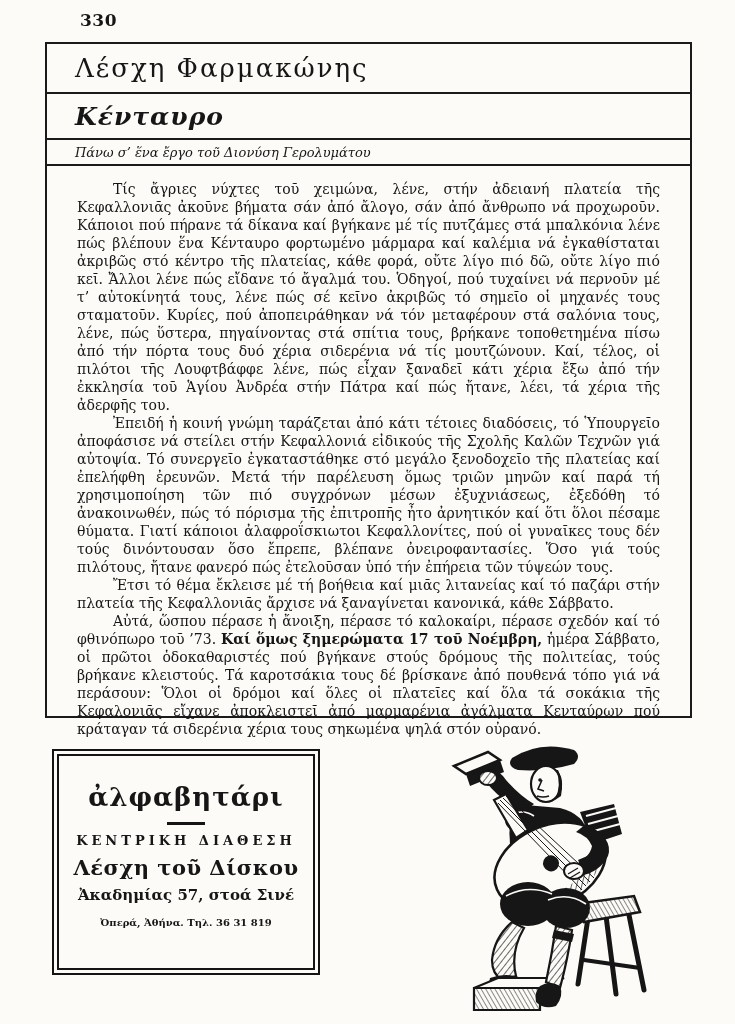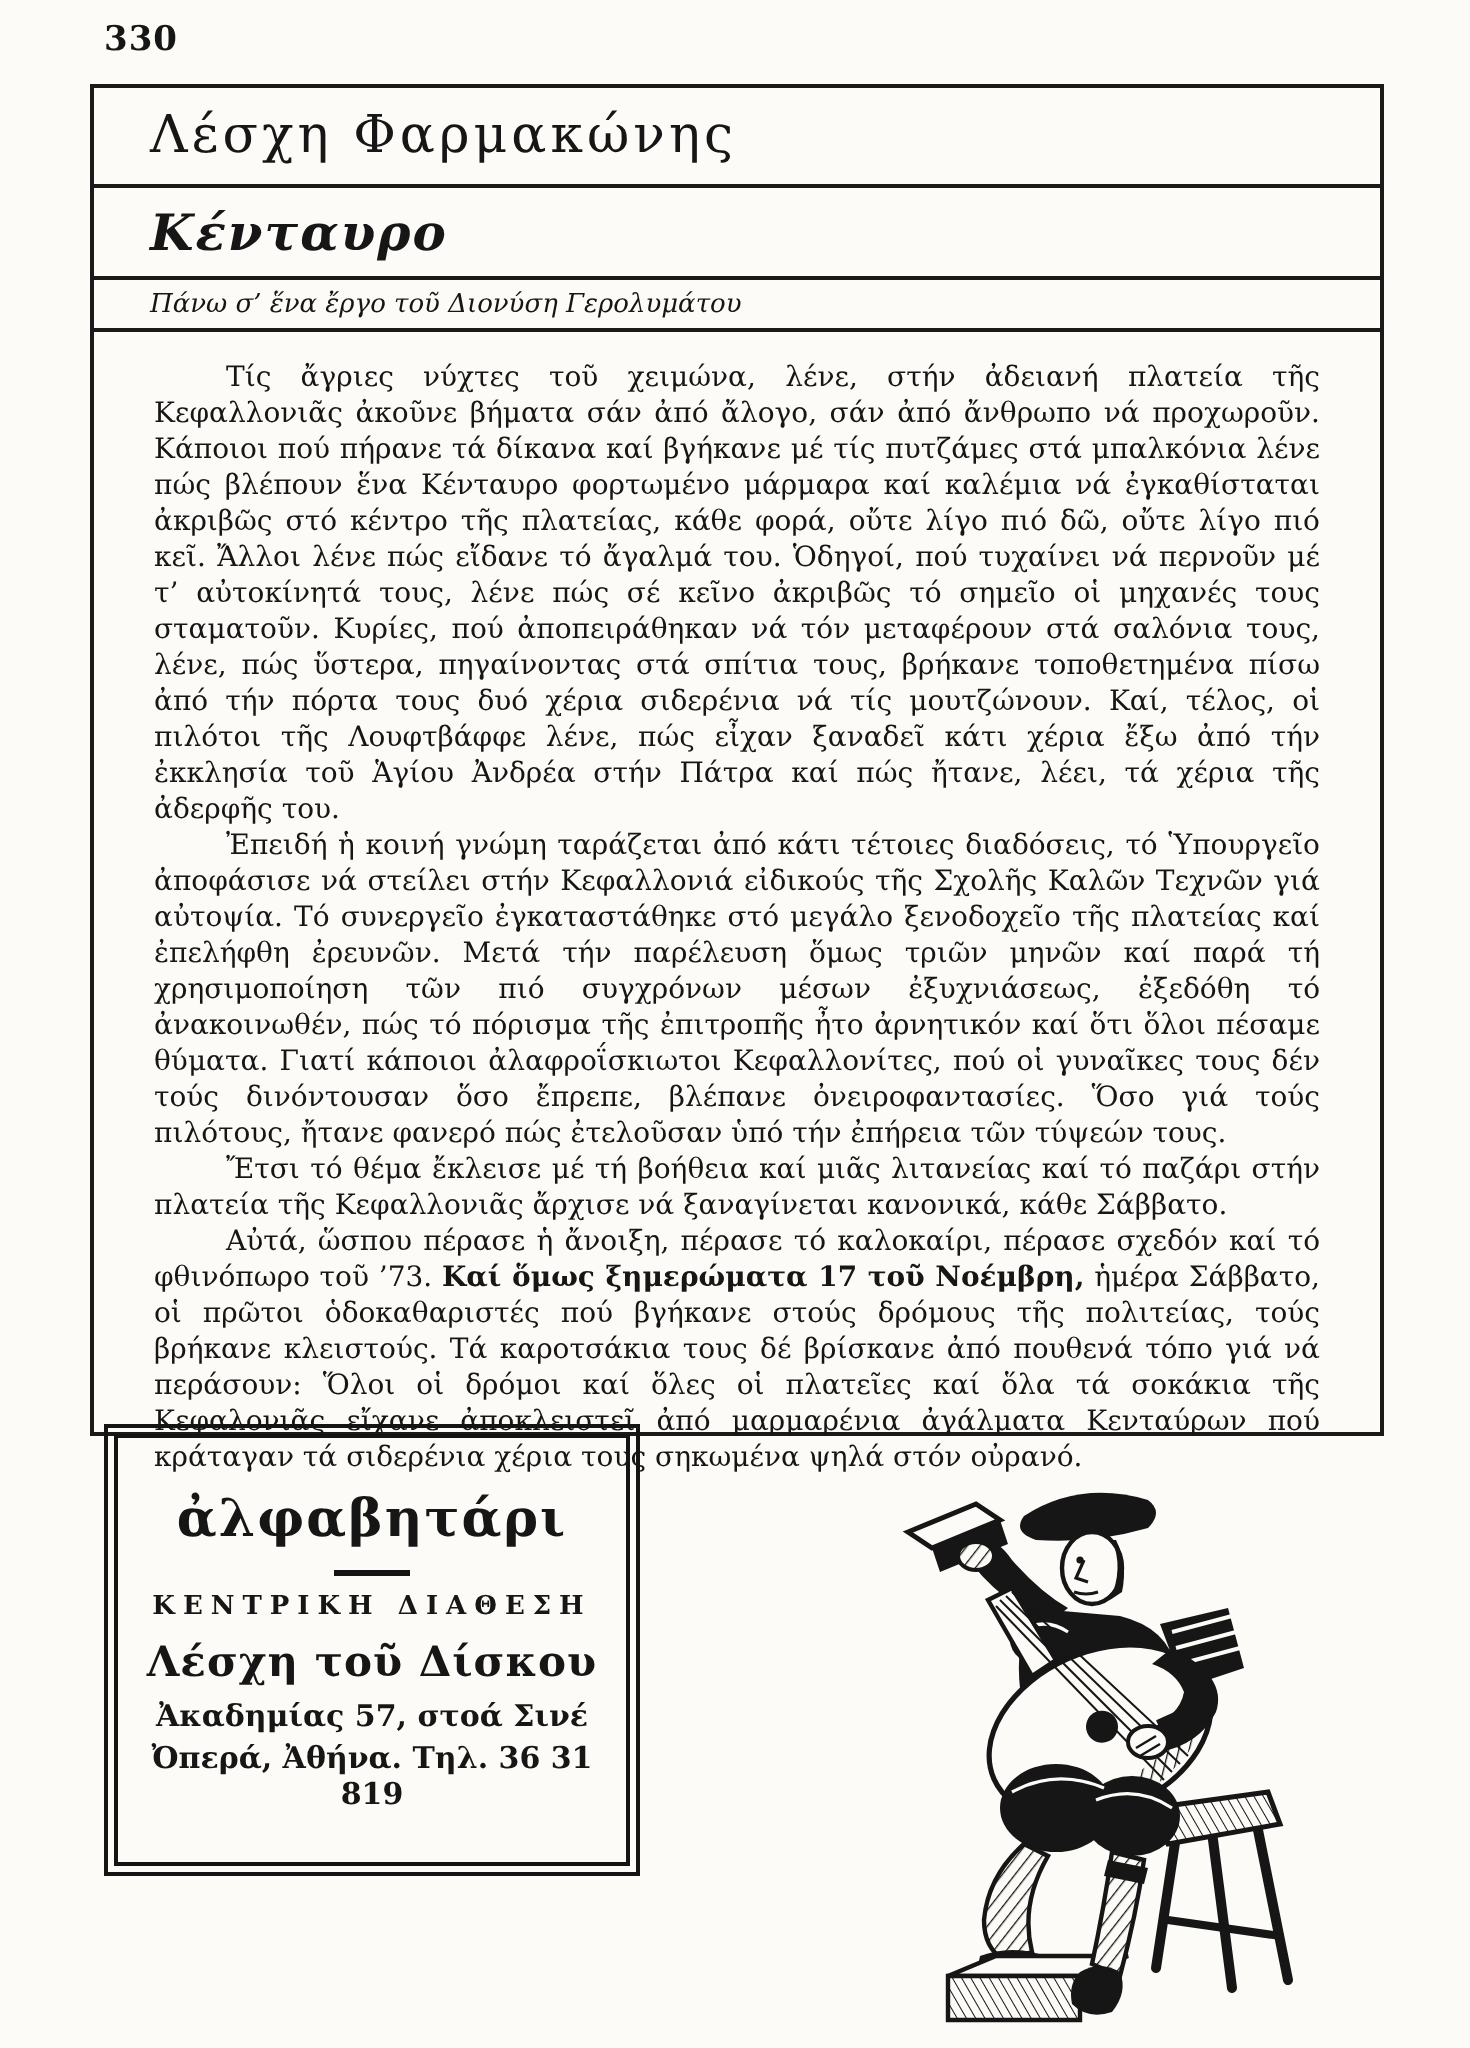--- a/index.html
+++ b/index.html
@@ -3,21 +3,21 @@
 <meta charset="utf-8">
 <style>
   html,body{margin:0;padding:0;}
   body{
     width:735px;height:1024px;position:relative;
     background:#fcfbf7;color:#161616;
     font-family:"DejaVu Serif","Liberation Serif",serif;
     overflow:hidden;
   }
   .page-number{
-    position:absolute;left:52px;top:10px;
+    position:absolute;left:80px;top:10px;
     font-size:17px;font-weight:bold;letter-spacing:.5px;
   }
   
   .article-box{
     position:absolute;left:45px;top:42px;width:647px;height:676px;
     border:2px solid #1a1a1a;box-sizing:border-box;background:transparent;
   }
   .author-row{
     height:50px;border-bottom:2px solid #1a1a1a;
     display:flex;align-items:center;padding-left:28px;box-sizing:border-box;
@@ -35,34 +35,34 @@
   .subtitle-row span{font-size:13px;font-style:italic;}
   .article-body{
     padding:14px 30px 0 30px;
     font-size:14px;line-height:18px;text-align:justify;
     -webkit-hyphens:none;hyphens:none;
   }
   .article-body p{margin:0;text-indent:36px;}
   .bold-date{font-weight:bold;}
   
   .advert-outer{
-    position:absolute;left:52px;top:712px;width:268px;height:226px;
+    position:absolute;left:52px;top:749px;width:268px;height:226px;
     border:2px solid #141414;box-sizing:border-box;padding:3px;
   }
   .advert-inner{
     border:2px solid #141414;height:100%;box-sizing:border-box;
     text-align:center;
   }
   .advert-brand{font-size:26px;font-weight:bold;margin-top:26px;letter-spacing:1px;}
   .advert-tagline{font-size:14px;font-weight:bold;margin-top:3px;}
   .advert-rule{width:38px;height:3px;background:#141414;margin:10px auto 8px auto;}
   .advert-heading{font-size:13px;font-weight:bold;letter-spacing:4px;}
   .advert-store{font-size:21px;font-weight:bold;margin-top:7px;letter-spacing:.5px;}
   .advert-addr1{font-size:15px;font-weight:bold;margin-top:6px;}
-  .advert-addr2{font-size:15px;font-weight:bold;margin-top:3px;}
+  .advert-addr2{font-size:10px;font-weight:bold;margin-top:13px;}
   
   .illustration{
     position:absolute;left:428px;top:738px;width:244px;height:284px;
   }
 </style>
 </head>
 <body>
 
 <div class="page-number">330</div>
 

